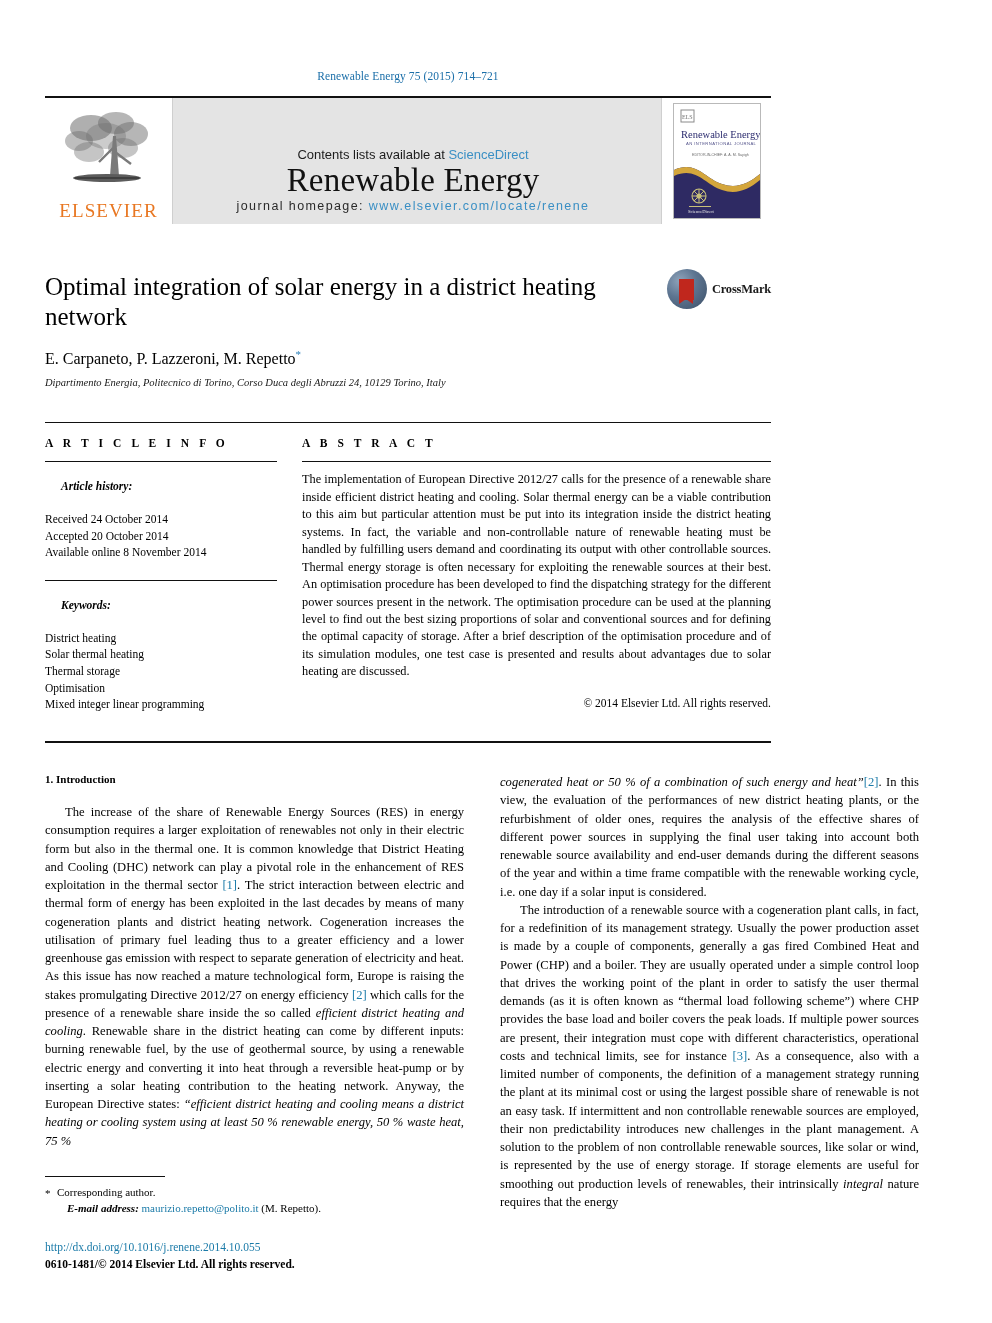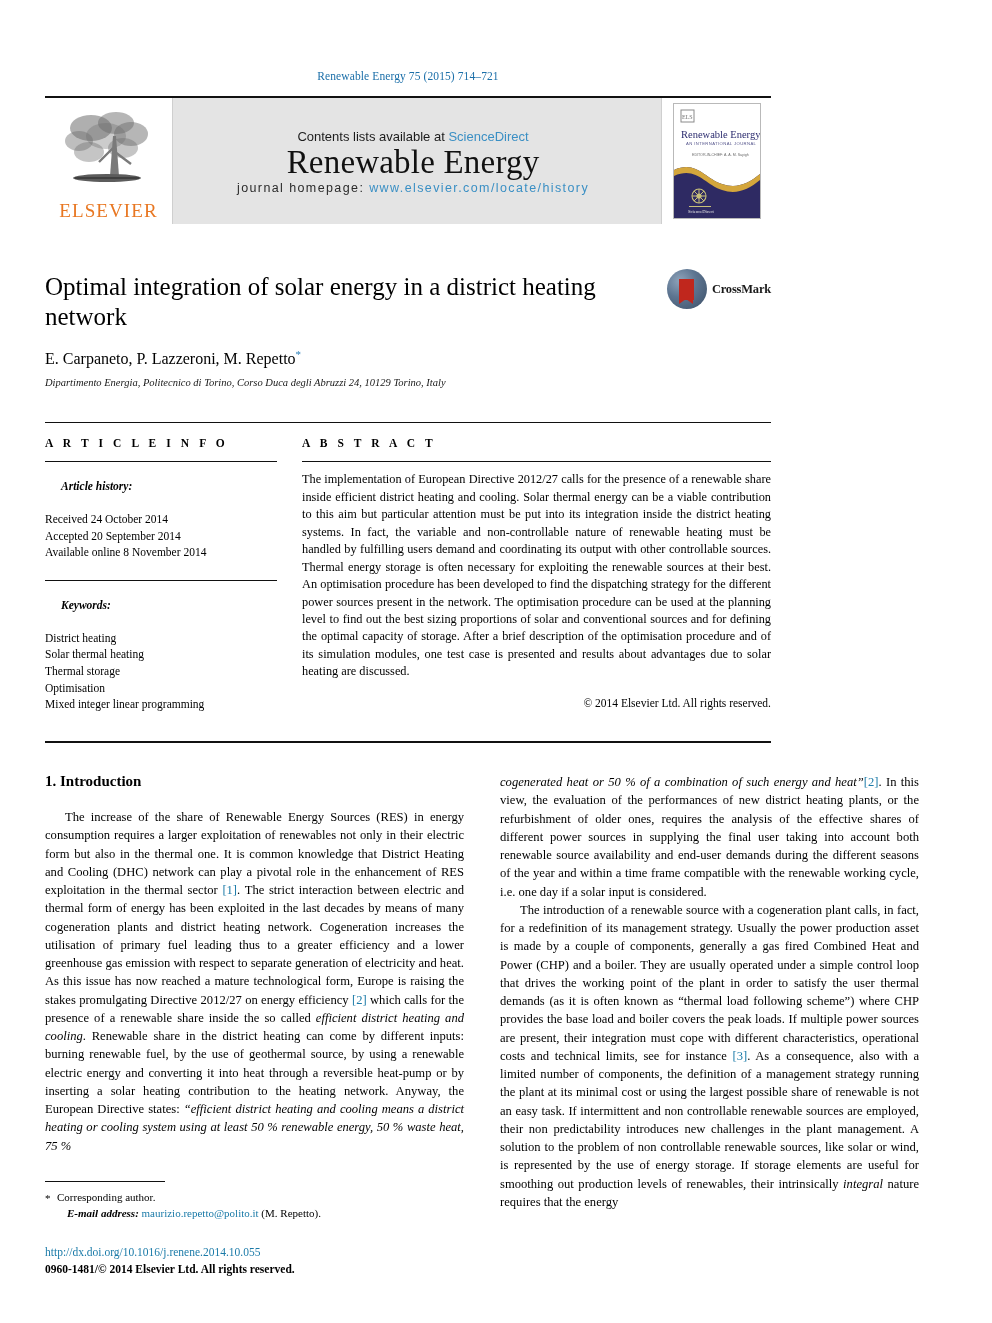--- a/index.html
+++ b/index.html
@@ -51,21 +51,21 @@
     font-size: 19px;
     letter-spacing: 1.1px;
     line-height: 1;
     margin-top: 17px;
   }
   .center-cell {
     flex: 1 1 auto;
     background: #e4e4e4;
     display: flex;
     flex-direction: column;
-    justify-content: center;
+    justify-content: flex-end;
     align-items: center;
     padding: 13px 8px 11px 0;
   }
   .contents-line {
     font-family: "Liberation Sans", sans-serif;
     font-size: 13px;
     color: #1c1c1c;
   }
   .contents-line .sd { color: #3a8fc4; }
   .journal-name {
@@ -181,21 +181,21 @@
   
   .bodywrap {
     margin: 28px 45px 0 45px;
     border-top: 2.2px solid #111;
     padding-top: 30px;
     display: flex;
     gap: 36px;
   }
   .col { width: 419px; flex: 0 0 419px; position: relative; }
   h2.section-title {
-    font-size: 15px;
+    font-size: 11px;
     font-weight: bold;
     margin: 0 0 18px 0;
     font-family: "Liberation Serif", serif;
   }
   p.body-p {
     font-size: 12.6px;
     line-height: 1.45;
     text-align: justify;
     margin: 0;
     text-indent: 20px;
@@ -245,21 +245,21 @@
         <path d="M52 40 L38 54 M54 44 L70 56" stroke="#7a7a7a" stroke-width="2.4" fill="none"></path>
         <ellipse cx="46" cy="70" rx="34" ry="4" fill="#5c5c5c"></ellipse>
         <path d="M14 70 L78 70" stroke="#3f3f3f" stroke-width="2.2"></path>
       </svg>
       <div class="elsevier-word">ELSEVIER</div>
     </div>
 
     <div class="center-cell">
       <div class="contents-line"><span>Contents lists available at </span><span class="sd">ScienceDirect</span></div>
       <div class="journal-name">Renewable Energy</div>
-      <div class="homepage-line"><span>journal homepage: </span><span class="url">www.elsevier.com/locate/history</span></div>
+      <div class="homepage-line"><span>journal homepage: </span><span class="url">www.elsevier.com/locate/renene</span></div>
     </div>
 
     <div class="cover-cell">
       <div class="cover-img">
         <svg width="86" height="114" viewBox="0 0 86 114">
           <rect x="0" y="0" width="86" height="114" fill="#ffffff"></rect>
           <rect x="7" y="6" width="13" height="12" fill="none" stroke="#8a8a8a" stroke-width="1"></rect>
           <text x="8" y="15" font-family="Liberation Serif, serif" font-size="6" fill="#777">ELS</text>
           <text x="7" y="34" font-family="Liberation Serif, serif" font-size="10.5" fill="#2b2b6e">Renewable Energy</text>
           <text x="12" y="41" font-family="Liberation Sans, sans-serif" font-size="4.2" fill="#55558c" letter-spacing=".4">AN INTERNATIONAL JOURNAL</text>
@@ -290,21 +290,21 @@
       <div class="cm-text">CrossMark</div>
     </div>
   </div>
 
   <div class="infoabs">
     <div class="col-info">
       <div class="sec-head">A R T I C L E   I N F O</div>
       <div class="rule-thin"></div>
       <p class="info-label">Article history:</p>
       <p class="info-line">Received 24 October 2014</p>
-      <p class="info-line">Accepted 20 September 2014</p>
+      <p class="info-line">Accepted 20 October 2014</p>
       <p class="info-line">Available online 8 November 2014</p>
       <div class="info-gap"></div>
       <div class="rule-thin"></div>
       <p class="info-label">Keywords:</p>
       <p class="info-line">District heating</p>
       <p class="info-line">Solar thermal heating</p>
       <p class="info-line">Thermal storage</p>
       <p class="info-line">Optimisation</p>
       <p class="info-line">Mixed integer linear programming</p>
     </div>
@@ -324,21 +324,21 @@
       <p class="body-p"><span>The increase of the share of Renewable Energy Sources (RES) in energy consumption requires a larger exploitation of renewables not only in their electric form but also in the thermal one. It is common knowledge that District Heating and Cooling (DHC) network can play a pivotal role in the enhancement of RES exploitation in the thermal sector </span><span class="lnk">[1]</span><span>. The strict interaction between electric and thermal form of energy has been exploited in the last decades by means of many cogeneration plants and district heating network. Cogeneration increases the utilisation of primary fuel leading thus to a greater efficiency and a lower greenhouse gas emission with respect to separate generation of electricity and heat. As this issue has now reached a mature technological form, Europe is raising the stakes promulgating Directive 2012/27 on energy efficiency </span><span class="lnk">[2]</span><span> which calls for the presence of a renewable share inside the so called </span><span class="ital">efficient district heating and cooling</span><span>. Renewable share in the district heating can come by different inputs: burning renewable fuel, by the use of geothermal source, by using a renewable electric energy and converting it into heat through a reversible heat-pump or by inserting a solar heating contribution to the heating network. Anyway, the European Directive states: </span><span class="ital">“efficient district heating and cooling means a district heating or cooling system using at least 50 % renewable energy, 50 % waste heat, 75 %</span></p>
 
       <div class="footnote">
         <div class="fn-rule"></div>
         <p class="fn-line"><span class="ast">*</span><span>Corresponding author.</span></p>
         <p class="fn-line fn-indent"><span class="fn-email-label">E-mail address:</span>&nbsp;<span class="fn-mail">maurizio.repetto@polito.it</span>&nbsp;<span>(M. Repetto).</span></p>
       </div>
 
       <div class="footer-block">
         <div class="doi">http://dx.doi.org/10.1016/j.renene.2014.10.055</div>
-        <div class="issn">0960-1481/© 2014 Elsevier Ltd. All rights reserved.</div>
+        <div class="issn">0610-1481/© 2014 Elsevier Ltd. All rights reserved.</div>
       </div>
     </div>
 
     <div class="col">
       <p class="body-p cont"><span class="ital">cogenerated heat or 50 % of a combination of such energy and heat”</span><span class="lnk">[2]</span><span>. In this view, the evaluation of the performances of new district heating plants, or the refurbishment of older ones, requires the analysis of the effective shares of different power sources in supplying the final user taking into account both renewable source availability and end-user demands during the different seasons of the year and within a time frame compatible with the renewable working cycle, i.e. one day if a solar input is considered.</span></p>
       <p class="body-p"><span>The introduction of a renewable source with a cogeneration plant calls, in fact, for a redefinition of its management strategy. Usually the power production asset is made by a couple of components, generally a gas fired Combined Heat and Power (CHP) and a boiler. They are usually operated under a simple control loop that drives the working point of the plant in order to satisfy the user thermal demands (as it is often known as “thermal load following scheme”) where CHP provides the base load and boiler covers the peak loads. If multiple power sources are present, their integration must cope with different characteristics, operational costs and technical limits, see for instance </span><span class="lnk">[3]</span><span>. As a consequence, also with a limited number of components, the definition of a management strategy running the plant at its minimal cost or using the largest possible share of renewable is not an easy task. If intermittent and non controllable renewable sources are employed, their non predictability introduces new challenges in the plant management. A solution to the problem of non controllable renewable sources, like solar or wind, is represented by the use of energy storage. If storage elements are useful for smoothing out production levels of renewables, their intrinsically </span><span class="ital">integral</span><span> nature requires that the energy</span></p>
     </div>
 
   </div>
 </div>

